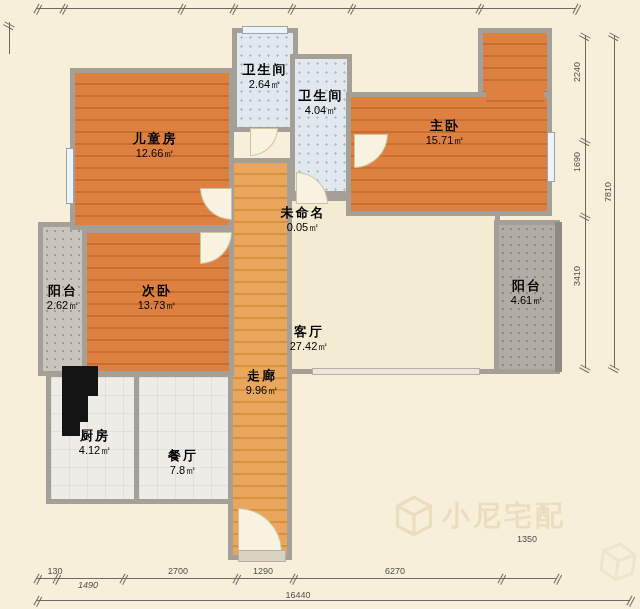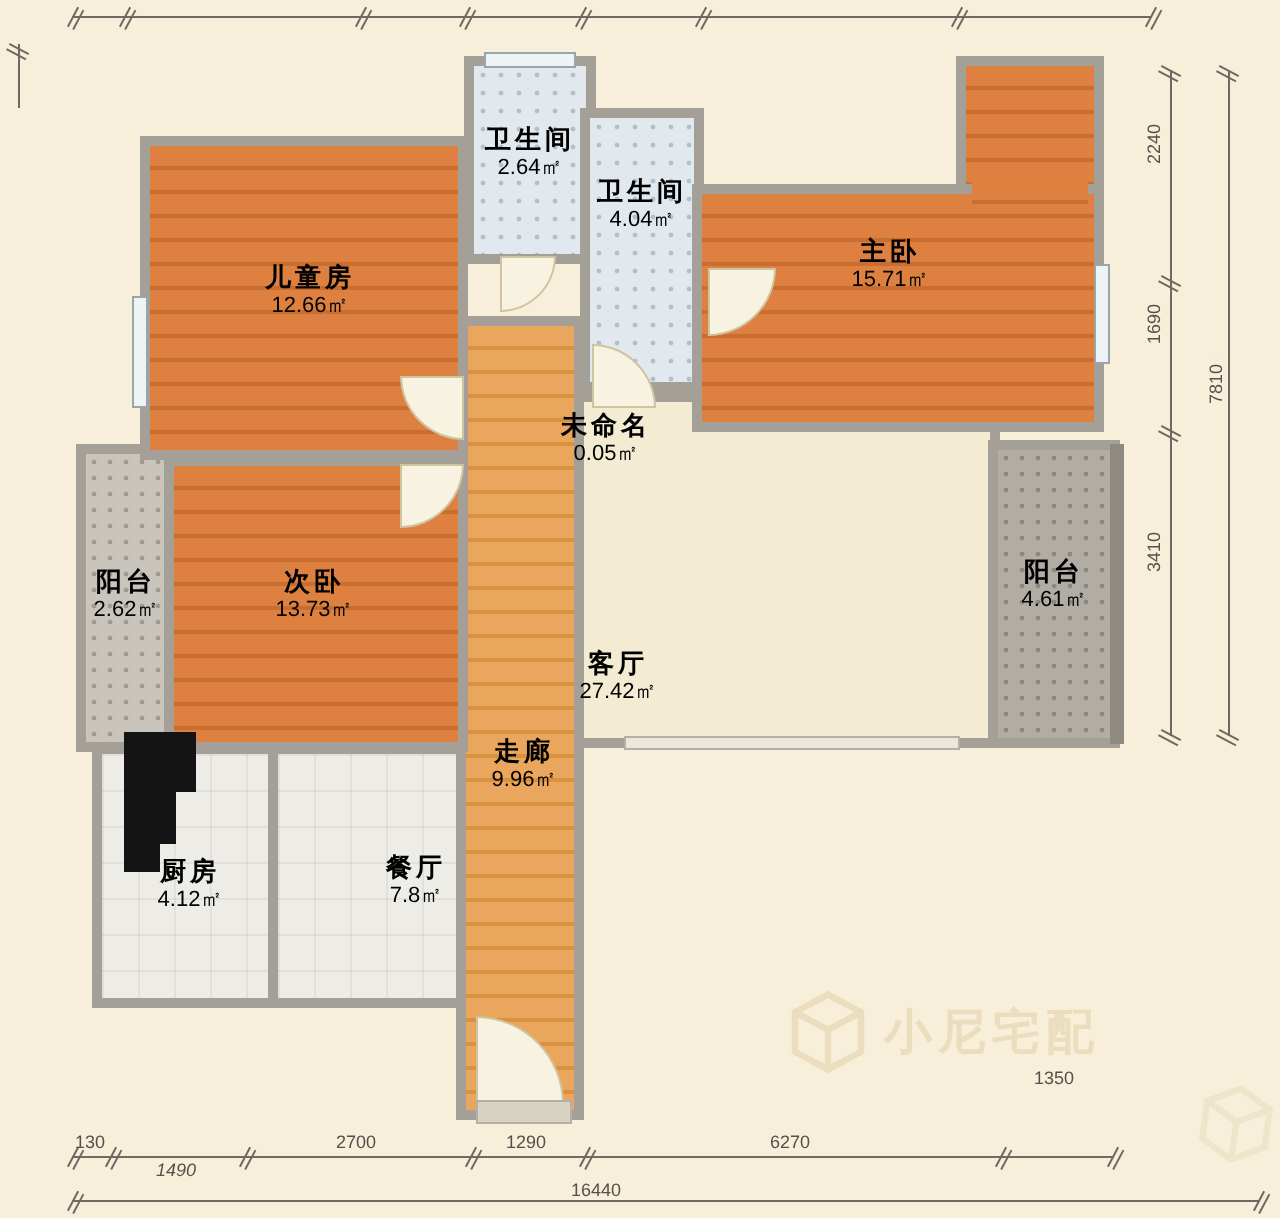--- a/index.html
+++ b/index.html
@@ -36,21 +36,21 @@
   .tk::after{content:"";position:absolute;left:3px;top:0;width:1px;height:11px;background:#6e6a62;}
   .tkv{position:absolute;left:-5px;width:11px;height:1px;background:#6e6a62;transform:rotate(28deg);}
   .tkv::after{content:"";position:absolute;top:3px;left:0;width:11px;height:1px;background:#6e6a62;}
   .dnum{position:absolute;transform:translateX(-50%);font-size:9px;color:#55514a;white-space:nowrap;}
   .dnum-total{position:absolute;transform:translateX(-50%);font-size:9px;color:#55514a;background:#f7efd9;padding:0 4px;white-space:nowrap;}
   .vnum{position:absolute;writing-mode:vertical-rl;transform:rotate(180deg);font-size:9px;color:#55514a;white-space:nowrap;}
   .vnum-total{position:absolute;writing-mode:vertical-rl;transform:rotate(180deg);font-size:9px;color:#55514a;background:#f7efd9;padding:4px 0;white-space:nowrap;}
 
   
   .wm{position:absolute;left:392px;top:494px;display:flex;align-items:center;gap:6px;color:#e8dcbb;opacity:.85;}
-  .wm-text{font-size:24px;font-weight:bold;letter-spacing:3px;}
+  .wm-text{font-size:28px;font-weight:bold;letter-spacing:3px;}
   .wm-cube2{position:absolute;left:597px;top:541px;opacity:.6;transform:rotate(8deg);}
 </style>
 </head>
 <body>
 
 <div class="plan">
 
   <div class="room tile-gray" style="left:38px;top:222px;width:50px;height:154px;"></div>
   <div class="room tile-blue" style="left:232px;top:28px;width:66px;height:104px;"></div>
   <div class="room tile-blue" style="left:290px;top:54px;width:62px;height:142px;"></div>
@@ -121,21 +121,21 @@
     <div class="ar">4.61㎡</div>
   </div>
   <div class="room-label" style="left:262px;top:368px;">
     <div class="nm">走廊</div>
     <div class="ar">9.96㎡</div>
   </div>
   <div class="room-label" style="left:95px;top:428px;">
     <div class="nm">厨房</div>
     <div class="ar">4.12㎡</div>
   </div>
-  <div class="room-label" style="left:183px;top:426px;margin-left:25px;">
+  <div class="room-label" style="left:183px;top:448px;">
     <div class="nm">餐厅</div>
     <div class="ar">7.8㎡</div>
   </div>
 
   <div class="dline-h" style="left:36px;top:8px;width:540px;">
     <span class="tk" style="left:0;"></span>
       <span class="tk" style="left:26px;"></span>
     <span class="tk" style="left:144px;"></span>
       <span class="tk" style="left:196px;"></span>
     <span class="tk" style="left:254px;"></span>
@@ -150,21 +150,21 @@
 
   <div class="dline-h" style="left:36px;top:578px;width:521px;">
     <span class="tk" style="left:0;"></span>
       <span class="tk" style="left:19px;"></span>
     <span class="tk" style="left:86px;"></span>
       <span class="tk" style="left:199px;"></span>
     <span class="tk" style="left:256px;"></span>
       <span class="tk" style="left:464px;"></span>
     <span class="tk" style="left:520px;"></span>
   </div>
-  <div class="dnum" style="left:45px;top:566px;">130</div>
+  <div class="dnum" style="left:55px;top:566px;">130</div>
   <div class="dnum" style="left:88px;top:580px;font-style:italic;">1490</div>
   <div class="dnum" style="left:178px;top:566px;">2700</div>
   <div class="dnum" style="left:263px;top:566px;">1290</div>
   <div class="dnum" style="left:395px;top:566px;">6270</div>
   <div class="dnum" style="left:527px;top:534px;">1350</div>
 
   <div class="dline-h" style="left:36px;top:600px;width:594px;">
     <span class="tk" style="left:0;"></span>
       <span class="tk" style="left:593px;"></span>
   </div>

